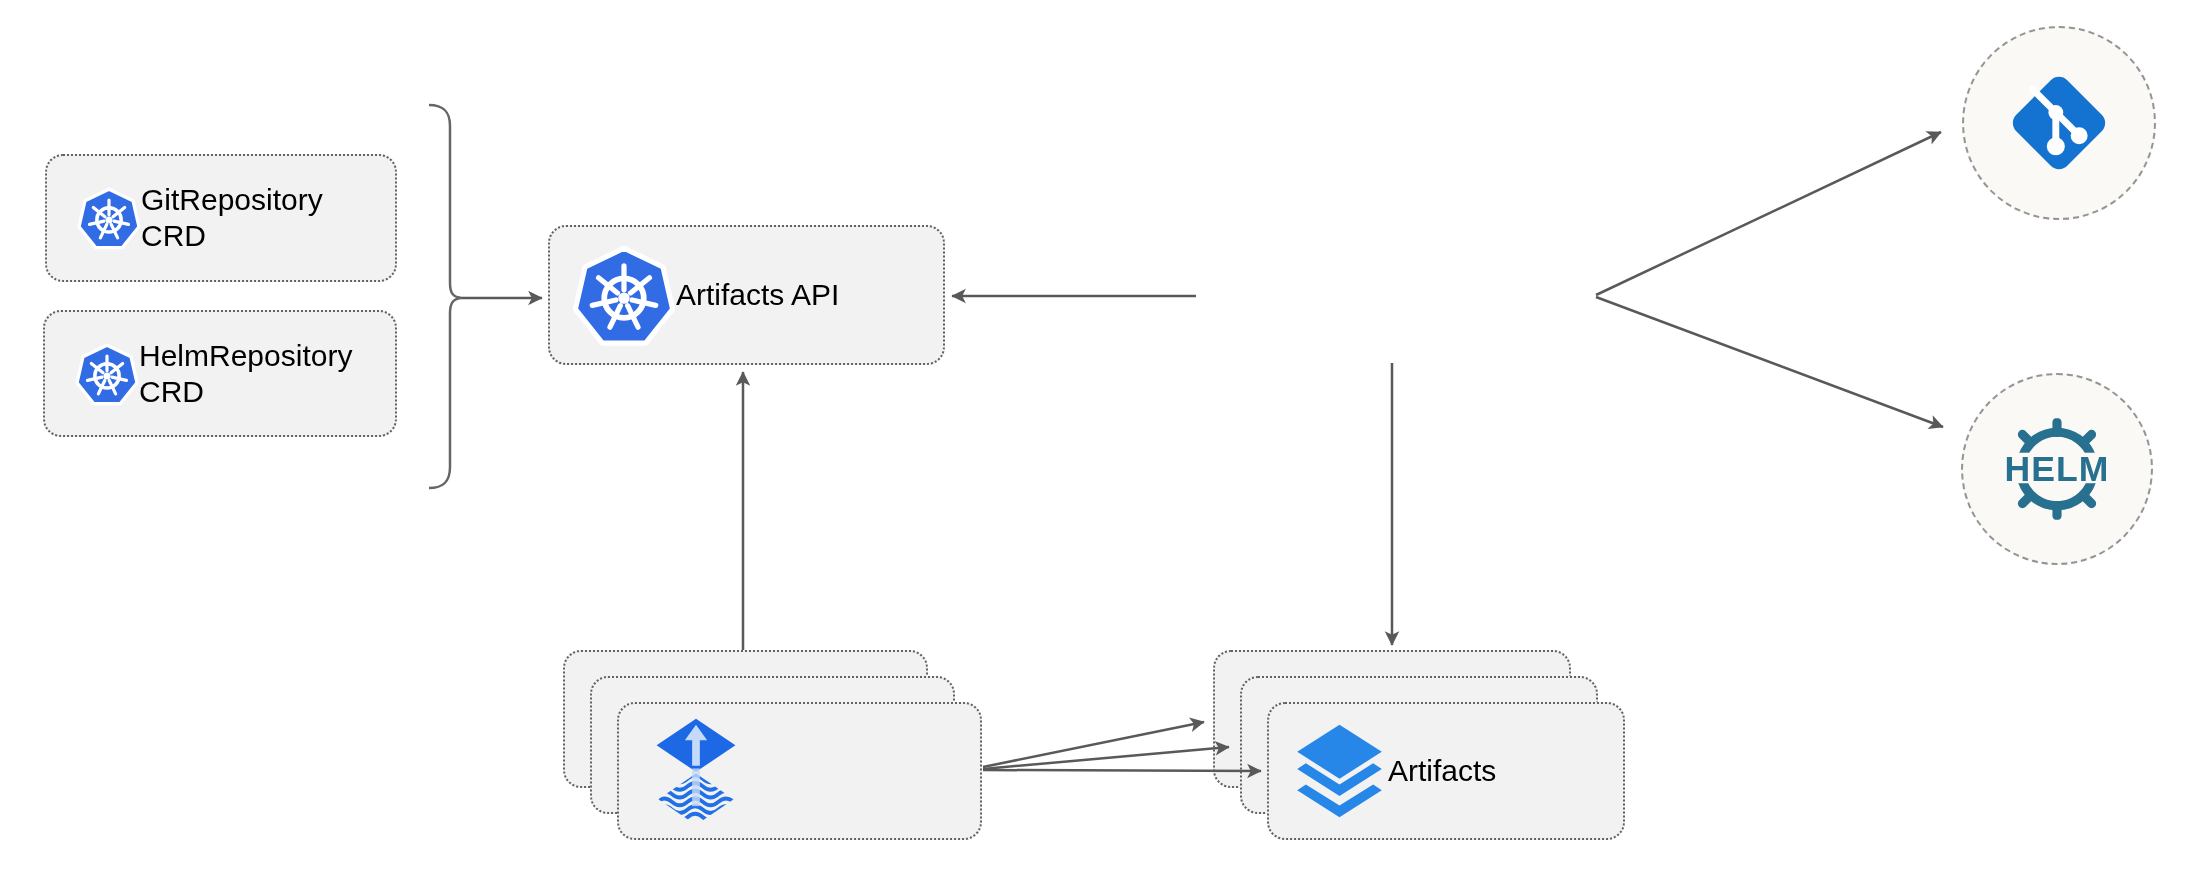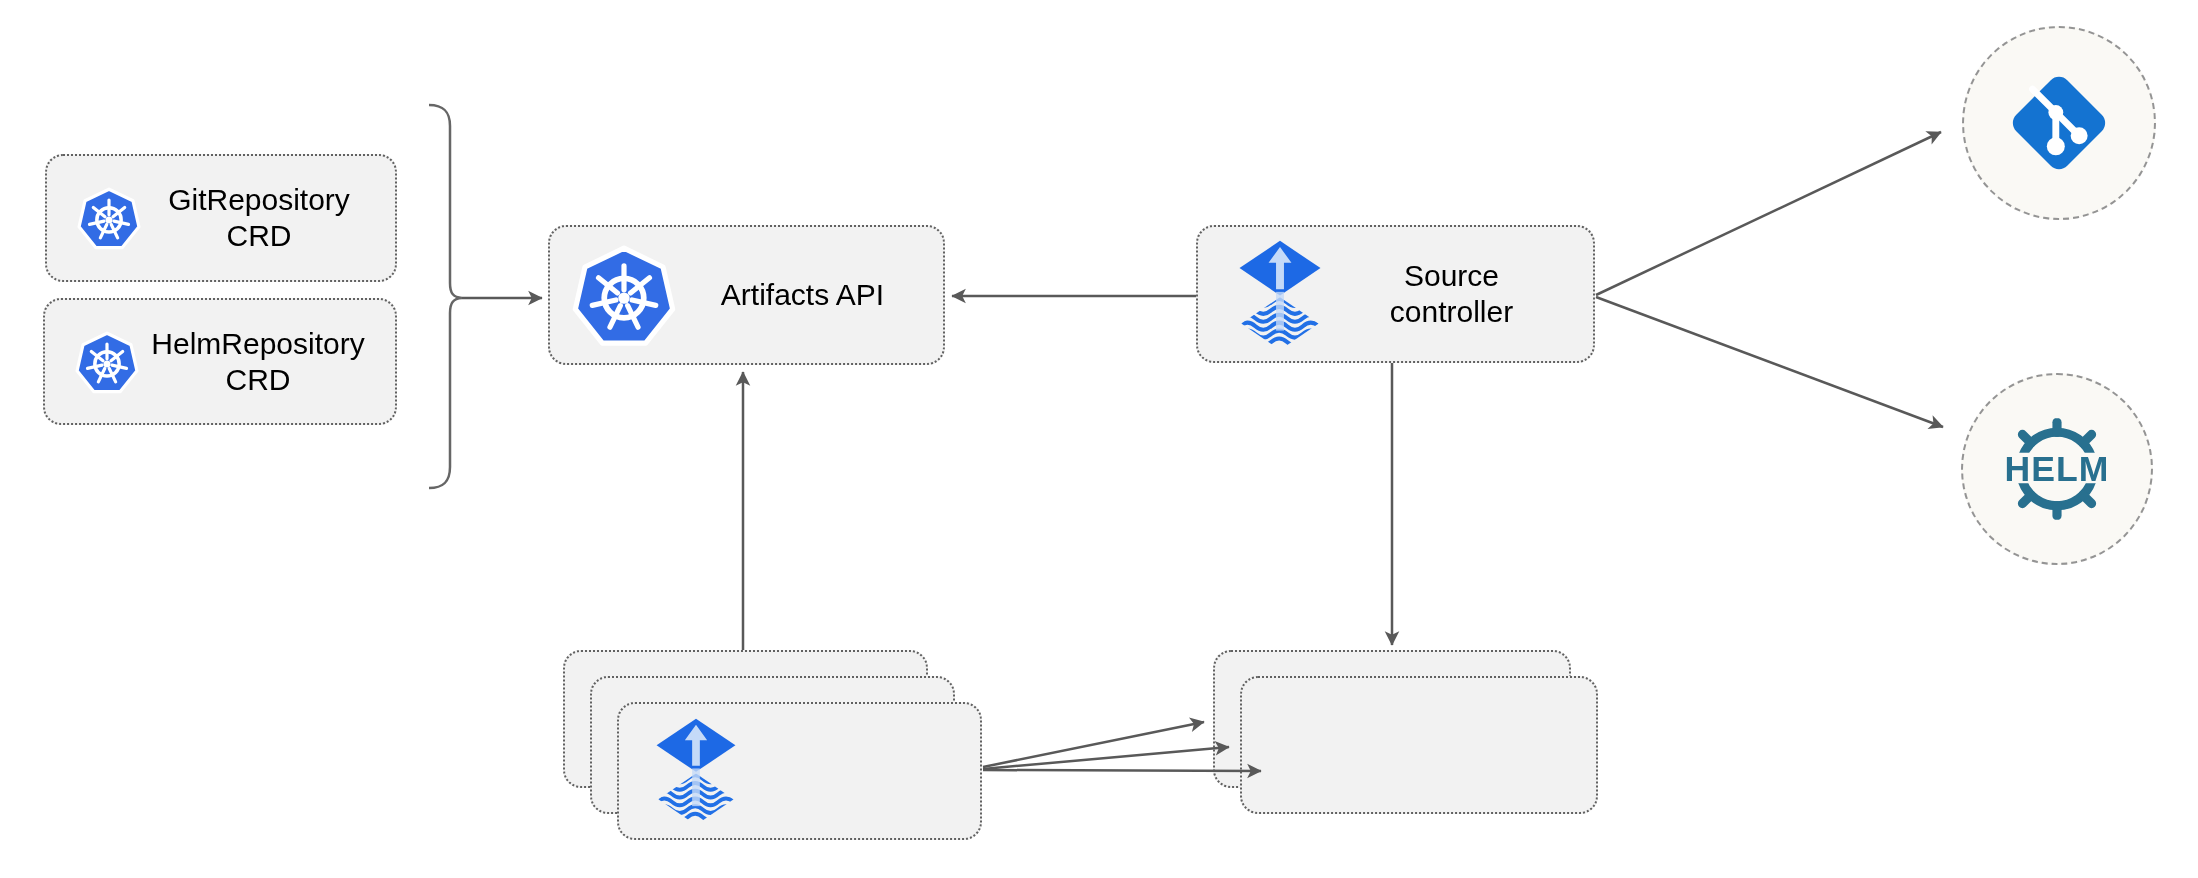--- a/index.html
+++ b/index.html
@@ -7,42 +7,42 @@
     position:relative;width:2198px;height:878px;background:#ffffff;overflow:hidden;
     font-family:"Liberation Sans","DejaVu Sans",sans-serif;color:#000;
   }
   .node{
     position:absolute;box-sizing:border-box;background:#F2F2F2;
     border:2.5px dotted #616161;border-radius:18px;
     display:flex;align-items:center;
   }
   .node .ic{flex:none;display:block;}
   .node .lbl{
-    flex:1;text-align:center;font-size:30px;line-height:36px;color:#000;
+    flex:1;text-align:left;font-size:30px;line-height:36px;color:#000;
     white-space:nowrap;
   }
   .stackbox{
     position:absolute;box-sizing:border-box;background:#F2F2F2;
     border:2.5px dotted #616161;border-radius:18px;
   }
   .endpoint{
     position:absolute;box-sizing:border-box;background:#FAF9F5;
     border:2.5px dashed #949494;border-radius:50%;
     display:flex;align-items:center;justify-content:center;
   }
   .wires{position:absolute;left:0;top:0;z-index:10;pointer-events:none;}
   .edge{stroke:#595959;stroke-width:2.5;fill:none;}
   .bracket{stroke:#666666;stroke-width:2.5;fill:none;}
   .helm-word{
     font-family:"Liberation Sans","DejaVu Sans",sans-serif;
     font-weight:bold;font-size:35px;letter-spacing:1px;
   }
   
   #n-git-crd   {left:45px;  top:154px; width:352px; height:128px; padding:0 18px 0 30px;}
-  #n-helm-crd  {left:43px;  top:298px; width:354px; height:127px; padding:0 18px 0 30px;}
+  #n-helm-crd  {left:43px;  top:310px; width:354px; height:127px; padding:0 18px 0 30px;}
   #n-k8s-api   {left:548px; top:225px; width:397px; height:140px; padding:0 14px 0 22px;}
   #n-source    {left:1196px;top:225px; width:399px; height:138px; padding:0 14px 0 38px;}
   #n-consumers {left:617px; top:702px; width:365px; height:138px; padding:0 12px 0 34px;}
   #n-artifacts {left:1267px;top:702px; width:358px; height:138px; padding:0 12px 0 22px;}
   #c-git  {left:1962px;top:26px; width:194px;height:194px;}
   #c-helm {left:1961px;top:373px;width:192px;height:192px;}
 </style>
 </head>
 <body>
 
@@ -141,40 +141,37 @@
     </div>
   </div>
 
   <div class="node" id="n-k8s-api">
     <svg class="ic" width="104" height="104" viewBox="0 0 100 100">
         <use href="#sym-k8s"></use>
       </svg>
     <div class="lbl">Artifacts API</div>
   </div>
 
-  <div class="node" id="n-source">
-    <svg class="ic" width="88" height="111" viewBox="0 0 100 126">
-        <use href="#sym-flux"></use>
-      </svg>
-    <div class="lbl">
-      <span>Source</span><br>
-      <span>controller</span>
-    </div>
-  </div>
 
   <div class="stackbox" style="left:563px;top:650px;width:365px;height:138px;"></div>
   <div class="stackbox" style="left:590px;top:676px;width:365px;height:138px;"></div>
   <div class="node" id="n-consumers">
     <svg class="ic" width="86" height="108" viewBox="0 0 100 126">
         <use href="#sym-flux"></use>
       </svg>
   </div>
 
   <div class="stackbox" style="left:1213px;top:650px;width:358px;height:138px;"></div>
   <div class="stackbox" style="left:1240px;top:676px;width:358px;height:138px;"></div>
+  <div class="node" id="n-artifacts">
+    <svg class="ic" width="97" height="100" viewBox="0 0 100 104">
+        <use href="#sym-layers"></use>
+      </svg>
+    <div class="lbl">Artifacts</div>
+  </div>
 
   <div class="endpoint" id="c-git">
     <svg width="106" height="106" viewBox="0 0 100 100">
         <use href="#sym-git"></use>
       </svg>
   </div>
 
   <div class="endpoint" id="c-helm">
     <svg width="122" height="102" viewBox="0 0 120 100">
         <use href="#sym-helm"></use>

